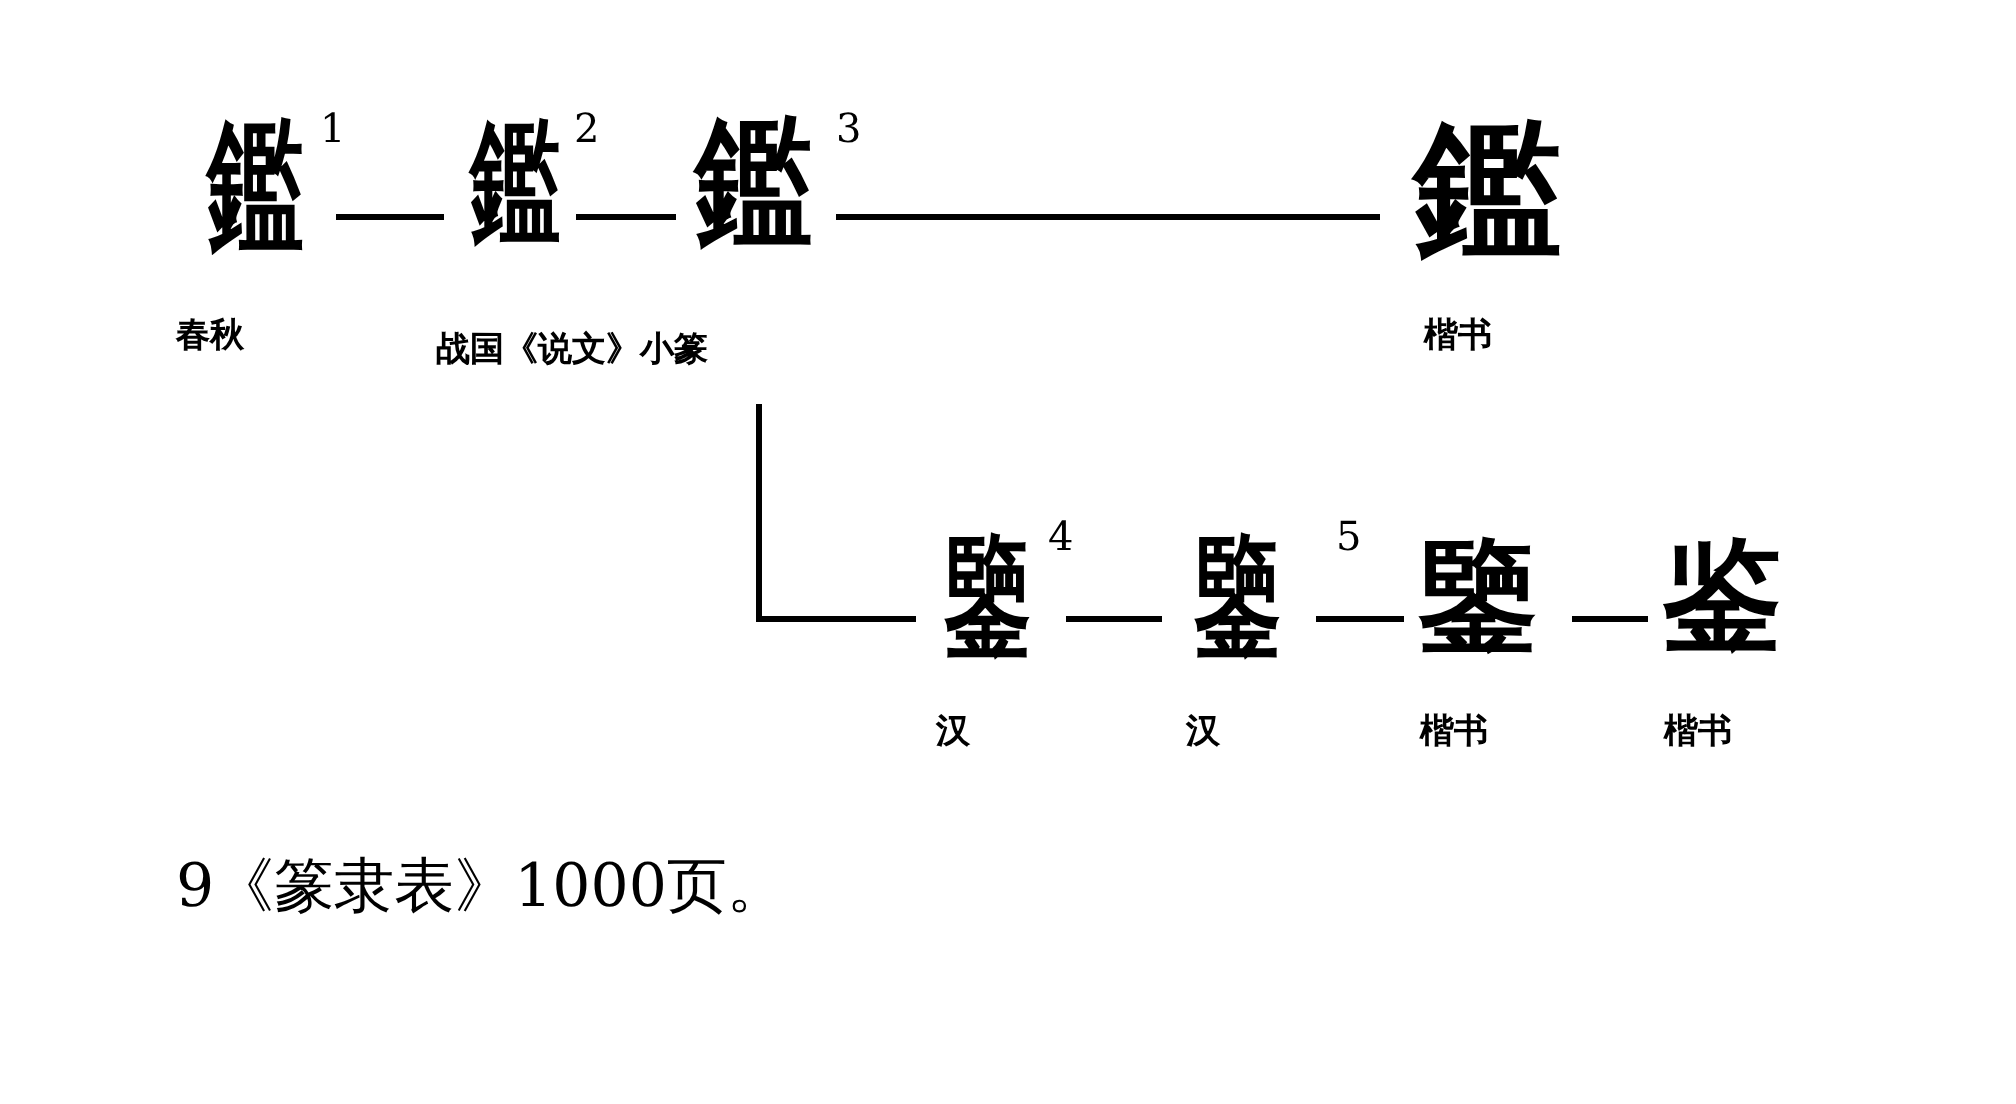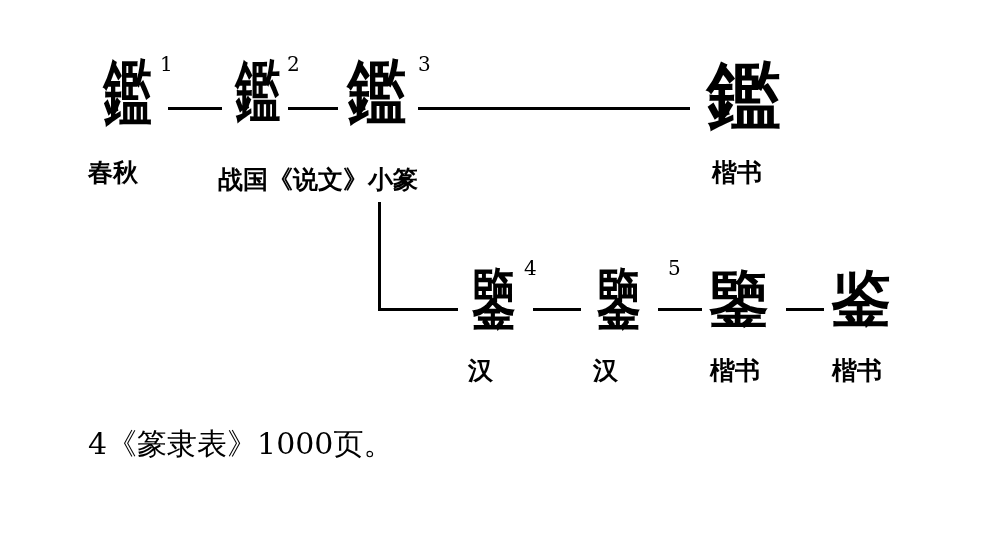--- a/index.html
+++ b/index.html
@@ -48,21 +48,21 @@
     font-weight: 700;
     transform: scaleX(0.92) scaleY(1.1);
   }
   .glyph.modern {
     font-weight: 600;
   }
 
   .era-label {
     display: block;
     font-family: "DejaVu Serif", serif;
-    font-size: 25px;
+    font-size: 17px;
     font-weight: 600;
     white-space: nowrap;
     color: #000;
     line-height: 1;
   }
 
   .sup-num {
     position: absolute;
     font-family: "DejaVu Serif", serif;
     font-size: 20px;
@@ -168,16 +168,16 @@
   </div>
 
   <div class="glyph-cell" style="left:826px; top:268px; width:70px;">
     <span class="glyph modern" style="font-size:60px;">鉴</span>
   </div>
   <div class="glyph-cell" style="left:832px; top:358px;">
     <span class="era-label">楷书</span>
   </div>
 
   <div class="footnotes">
-    <div class="footnote-line">4《篆隶表》1000页。</div>
+    <div class="footnote-line">9《篆隶表》1000页。</div>
   </div>
 
 </div>
 
 </body></html>

